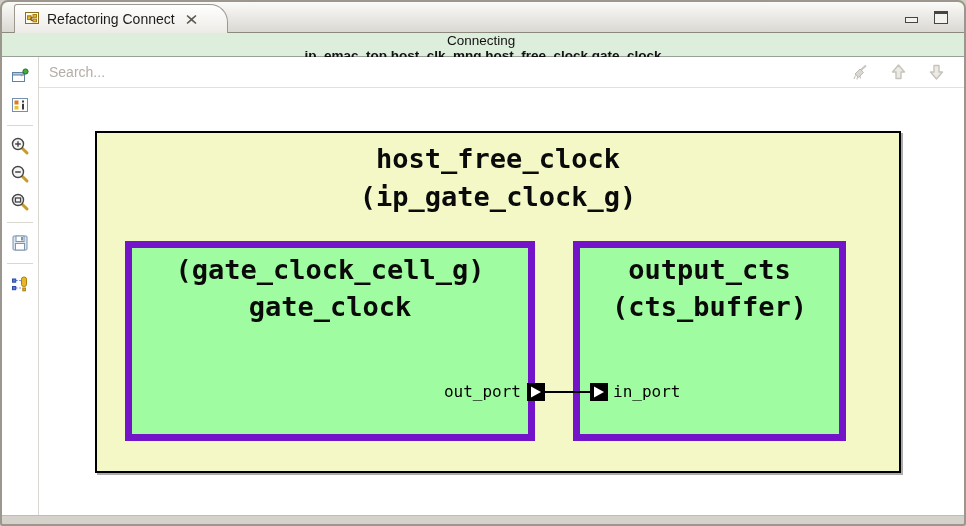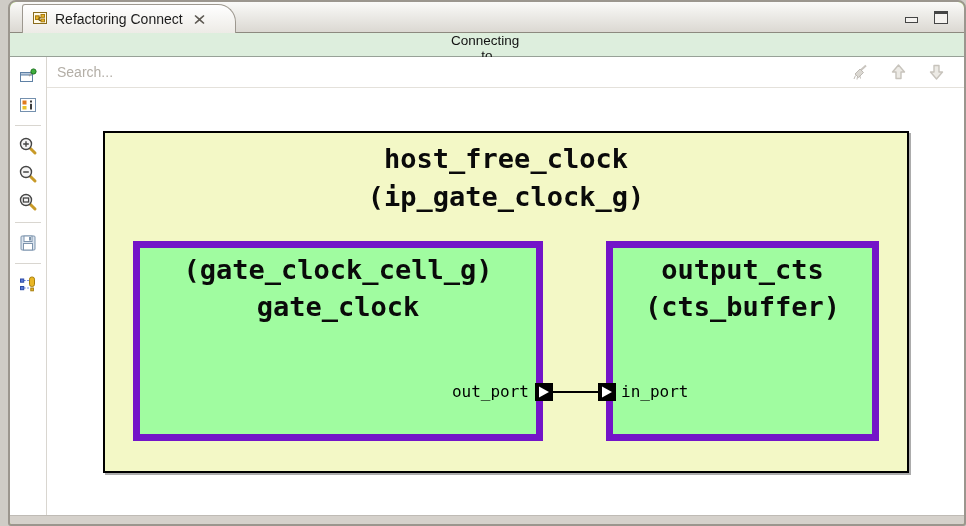--- a/index.html
+++ b/index.html
@@ -9,21 +9,20 @@
     background:#cfccc6;
     position:relative;
     overflow:hidden;
   }
   .window {
     position:absolute; inset:0;
     border:2px solid #9b968e;
     border-radius:8px 8px 3px 3px;
     background:#84cc16;
     overflow:hidden;
-    margin-left:8px;
   }
   
   .tab-bar {
     position:relative; height:31px;
     background:linear-gradient(#fafaf8,#dbd8d2);
     border-bottom:1px solid #8d897f;
   }
   .tab {
     position:absolute; left:12px; top:2px; height:29px;
     display:flex; align-items:center; gap:7px;
@@ -82,21 +81,21 @@
     box-shadow:2px 2px 0 rgba(70,70,70,.45);
   }
   .outer-title { position:absolute; top:7px; left:0; right:0; text-align:center;
     font-weight:bold; font-size:27px; line-height:38px; color:#0a0a0a; }
   .child-node {
     position:absolute; top:108px; height:200px;
     background:#a0fca0;
     border:7px solid #7314c8;
   }
   .child-node.left  { left:28px;  width:410px; }
-  .child-node.right { left:501px; width:273px; }
+  .child-node.right { left:476px; width:273px; }
   .child-title { margin-top:3px; text-align:center; font-weight:bold; font-size:27px; line-height:37px; color:#0a0a0a; }
   .port-label { position:absolute; font-size:16px; line-height:26px; color:#000; top:246px; }
   .port-label.out { right:378px; }
   .port-label.in  { left:516px; }
   .wire { position:absolute; left:439px; top:258px; width:63px; height:2px; background:#000; }
   .port-marker { position:absolute; top:250px; width:18px; height:18px; }
   .port-marker.out { left:430px; }
   .port-marker.in  { left:493px; }
 
   .bottom-strip { position:absolute; left:0; right:0; bottom:0; height:9px;
@@ -129,21 +128,21 @@
     <div class="window-controls">
       <div class="btn-min">
           <span></span>
         </div>
       <div class="btn-max">
           <span></span>
         </div>
     </div>
   </div>
 
-  <div class="message-bar"><span>Connecting </span><span> to </span></div>
+  <div class="message-bar"><span>Connecting </span><b>ip_emac_top.host_clk_mng.host_free_clock.gate_clock</b><span> to </span></div>
 
   <div class="content">
 
     <div class="left-toolbar">
       <div class="tool">
         <svg width="20" height="20" viewBox="0 0 20 20">
           <rect x="2.5" y="5.5" width="12" height="9" fill="#fff" stroke="#5f81a5"></rect>
           <rect x="2.5" y="5.5" width="12" height="2.5" fill="#b8c9dd" stroke="#5f81a5"></rect>
           <path d="M11 9 L15.5 4.5" stroke="#9c9c9c" stroke-width="1.6"></path>
           <circle cx="15.5" cy="4.5" r="2.6" fill="#3fae3f" stroke="#1d741d"></circle>

